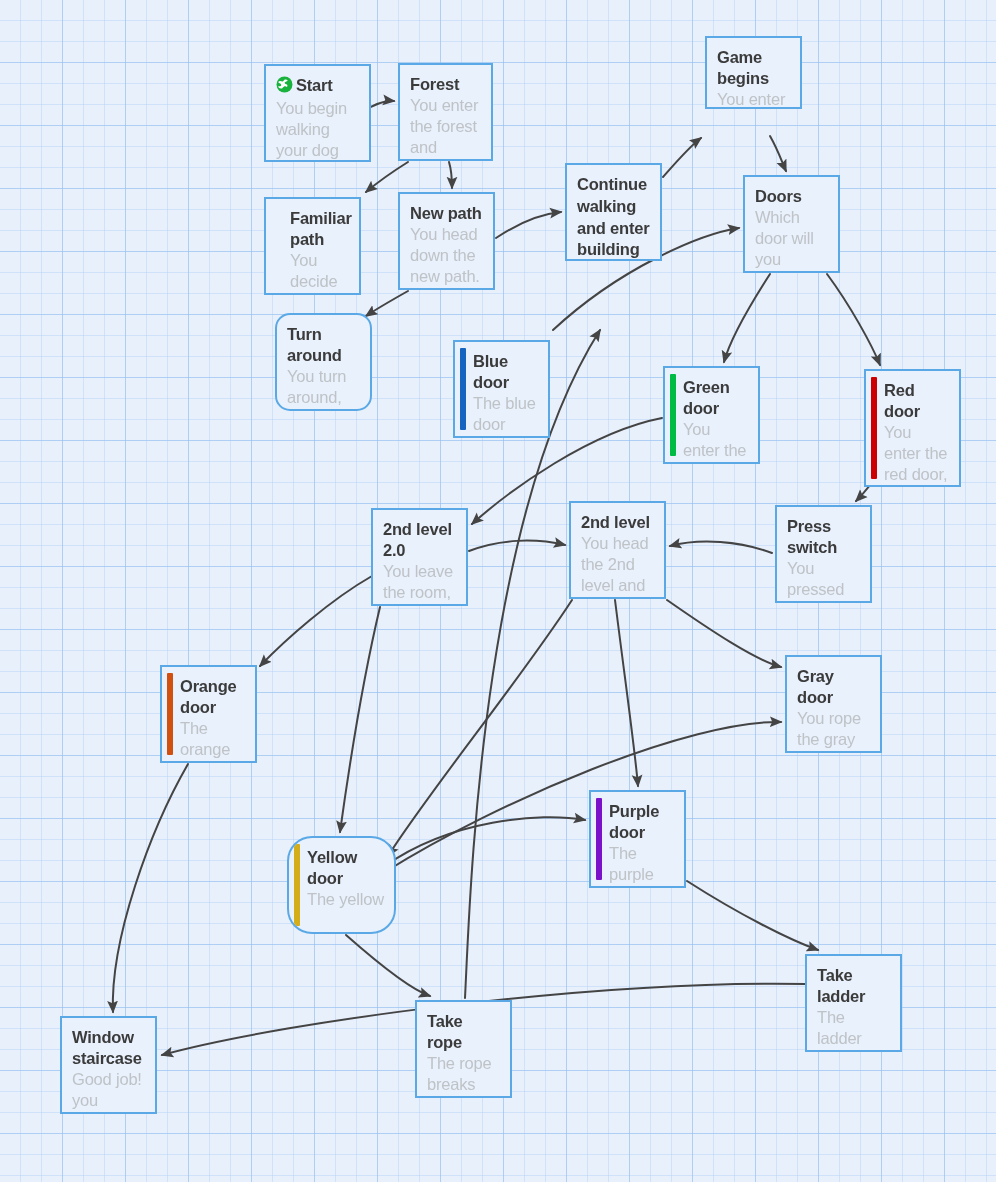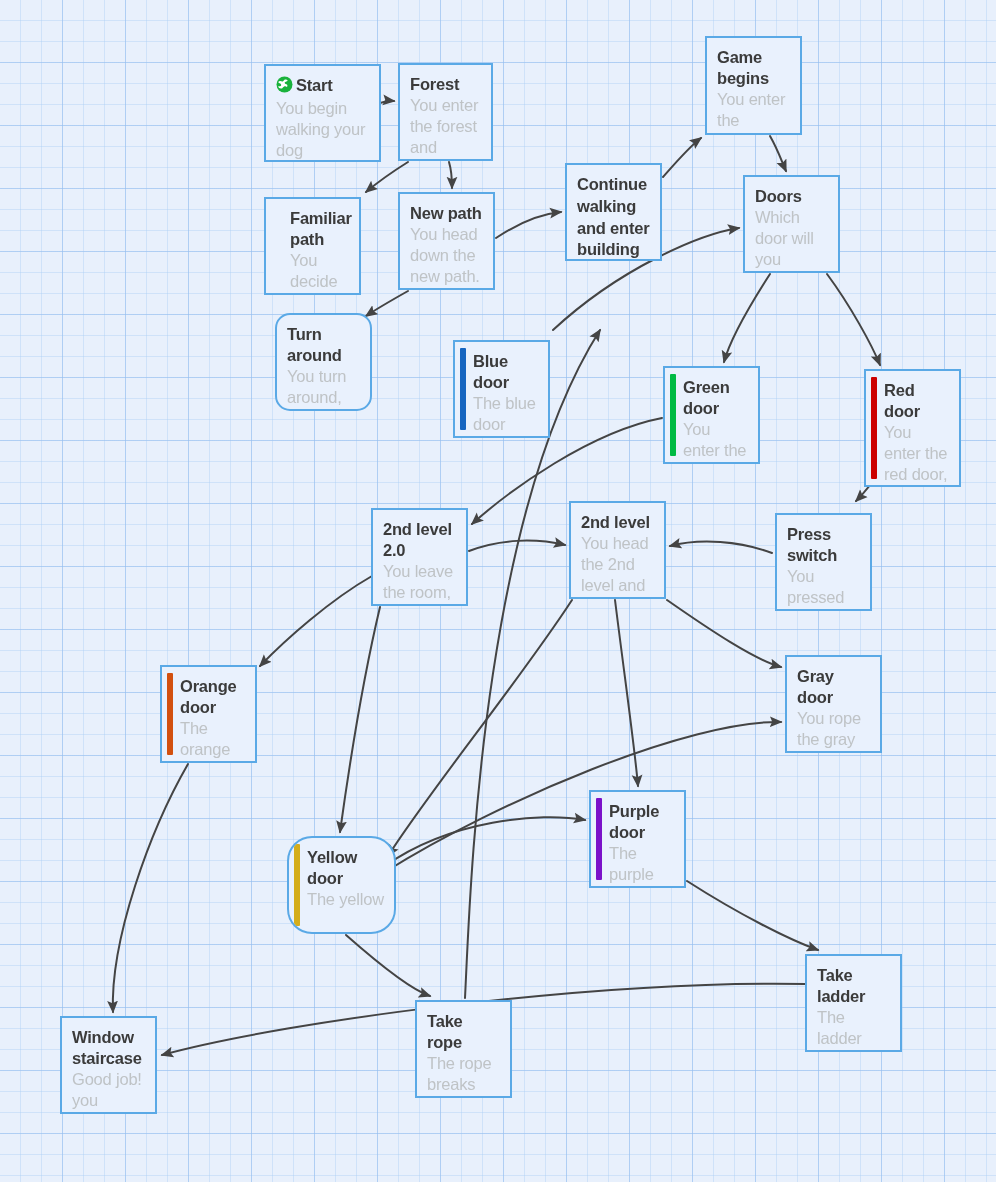--- a/index.html
+++ b/index.html
@@ -105,32 +105,32 @@
         <path d="M 385,866 C 450,820 540,812 585,820" fill="none" stroke="#444444" stroke-width="2" stroke-linecap="round" marker-end="url(#arrowhead)"></path>
         <path d="M 188,764 C 150,830 110,940 113,1012" fill="none" stroke="#444444" stroke-width="2" stroke-linecap="round" marker-end="url(#arrowhead)"></path>
         <path d="M 346,935 C 380,965 412,990 430,996" fill="none" stroke="#444444" stroke-width="2" stroke-linecap="round" marker-end="url(#arrowhead)"></path>
         <path d="M 687,881 C 740,915 790,940 818,950" fill="none" stroke="#444444" stroke-width="2" stroke-linecap="round" marker-end="url(#arrowhead)"></path>
         <path d="M 806,984 C 600,980 290,1020 162,1055" fill="none" stroke="#444444" stroke-width="2" stroke-linecap="round" marker-end="url(#arrowhead)"></path>
         <path d="M 465,998 C 470,900 480,520 600,330" fill="none" stroke="#444444" stroke-width="2" stroke-linecap="round" marker-end="url(#arrowhead)"></path>
       </g>
   </svg>
 
   <div id="nodes-group">
-      <div class="node" style="left: 264px; top: 64px; width: 117px; height: 98px;">
+      <div class="node" style="left: 264px; top: 64px; width: 107px; height: 98px;">
         <div class="title"><span class="start-icon"><svg width="17" height="17" viewBox="0 0 17 17" xmlns="http://www.w3.org/2000/svg">
               <circle cx="8.5" cy="8.5" r="8" fill="#19b23c"></circle>
               <path d="M3.3 5.2c1.5-.4 2.6.6 3.5.2.9-.4 1.1-1.6 2.4-1.9 1-.2 1.9.2 2.4.7-.2 1-1 1.3-1.8 1.5-.9.2-1.3.9-1 1.6.3.8 1.6.6 2.3 1.4.5.6.4 1.6-.2 2.4-.8-1-1.9-1-2.8-.6-1 .5-1.3 1.7-2.5 2-1.6.4-2.9-.6-3.5-1.9.9-.3 1.8-.1 2.5-.5.8-.5.7-1.5.2-2.1-.6-.7-1.8-.6-2.3-1.4-.3-.5-.2-1 .8-1.4z" fill="#ffffff"></path>
             </svg></span><span>Start</span></div>
         <div class="desc">You begin walking your dog</div>
       </div>
       <div class="node" style="left: 398px; top: 63px; width: 95px; height: 98px;">
         <div class="title"><span>Forest</span></div>
         <div class="desc">You enter the forest and</div>
       </div>
-      <div class="node" style="left: 705px; top: 36px; width: 97px; height: 99px;">
+      <div class="node" style="left: 705px; top: 36px; width: 97px; height: 73px;">
         <div class="title"><span>Game begins</span></div>
         <div class="desc">You enter the</div>
       </div>
       <div class="node" style="left: 264px; top: 197px; width: 97px; height: 98px; padding-left: 24px;">
         <div class="title"><span>Familiar path</span></div>
         <div class="desc">You decide</div>
       </div>
       <div class="node" style="left: 398px; top: 192px; width: 97px; height: 98px;">
         <div class="title"><span>New path</span></div>
         <div class="desc">You head down the new path.</div>
@@ -162,21 +162,21 @@
         <div class="desc">You enter the red door,</div>
       </div>
       <div class="node" style="left: 371px; top: 508px; width: 97px; height: 98px;">
         <div class="title"><span>2nd level 2.0</span></div>
         <div class="desc">You leave the room,</div>
       </div>
       <div class="node" style="left: 569px; top: 501px; width: 97px; height: 98px;">
         <div class="title"><span>2nd level</span></div>
         <div class="desc">You head the 2nd level and</div>
       </div>
-      <div class="node" style="left: 775px; top: 505px; width: 97px; height: 98px; margin-top: 8px;">
+      <div class="node" style="left: 775px; top: 505px; width: 97px; height: 98px;">
         <div class="title"><span>Press switch</span></div>
         <div class="desc">You pressed</div>
       </div>
       <div class="node has-stripe" style="left: 160px; top: 665px; width: 97px; height: 98px;">
         <div class="stripe" style="background: rgb(210, 80, 15);"></div>
         <div class="title"><span>Orange door</span></div>
         <div class="desc">The orange</div>
       </div>
       <div class="node" style="left: 785px; top: 655px; width: 97px; height: 98px;">
         <div class="title"><span>Gray door</span></div>

